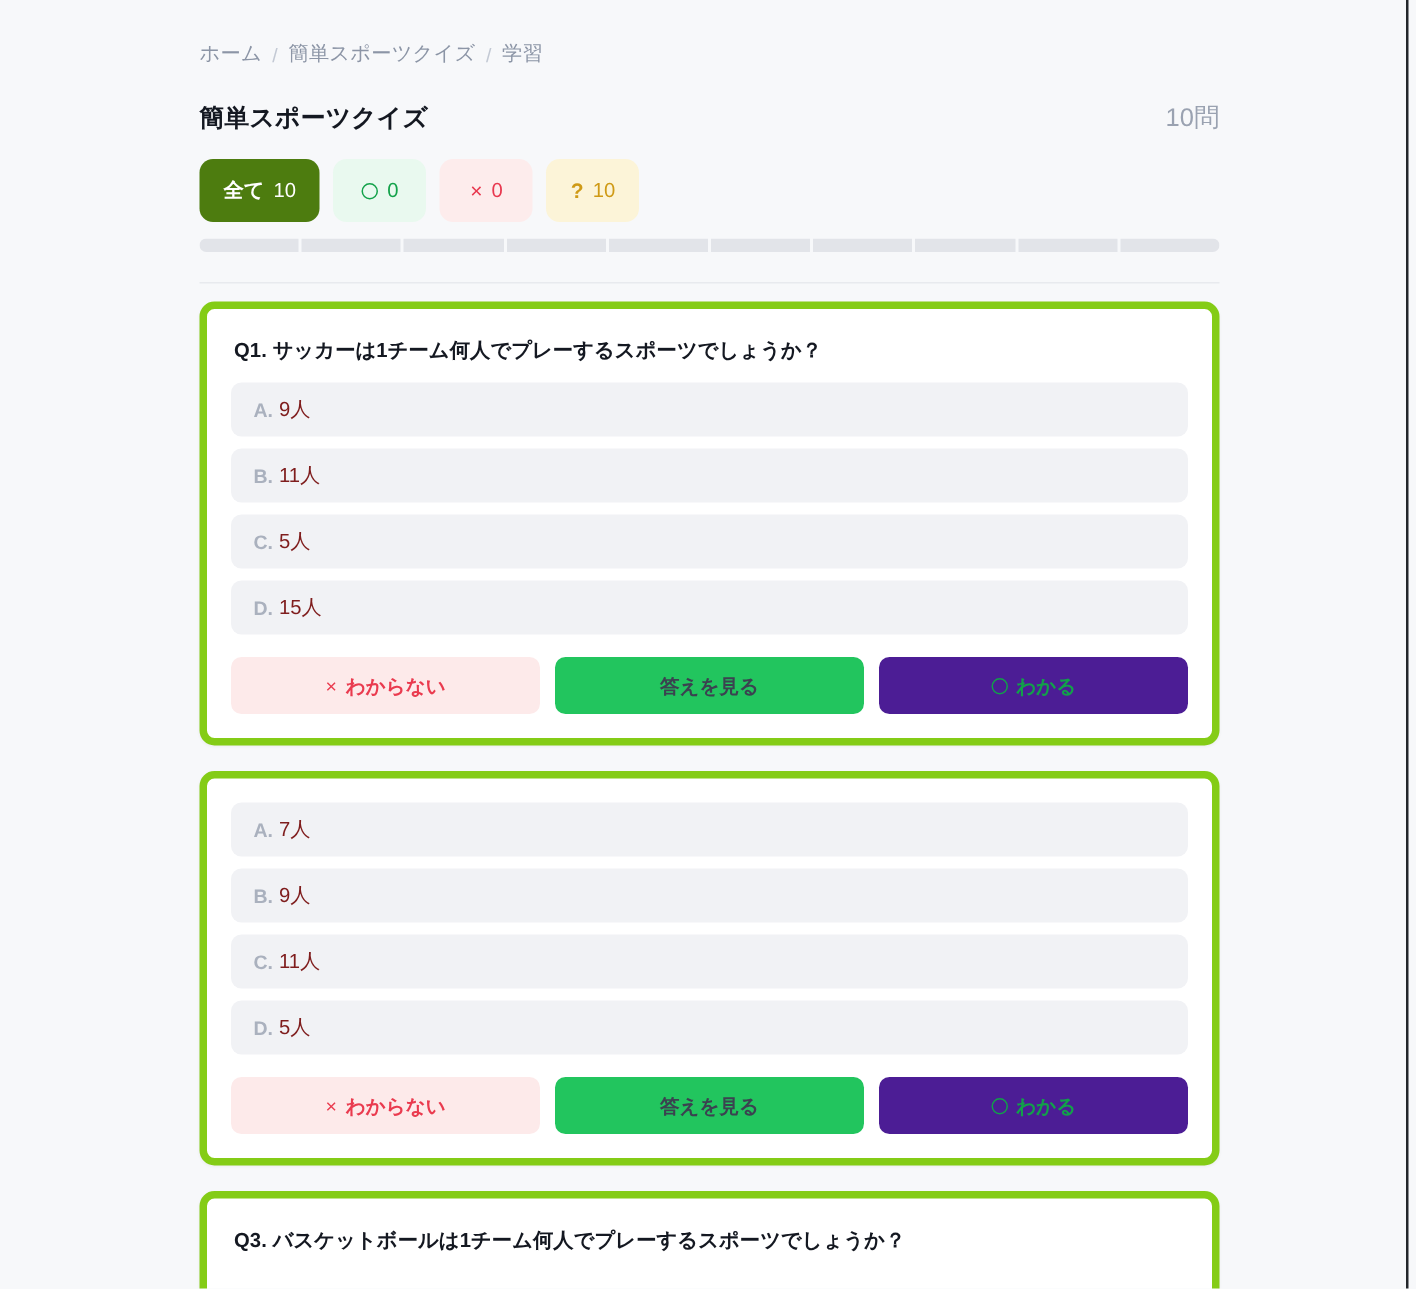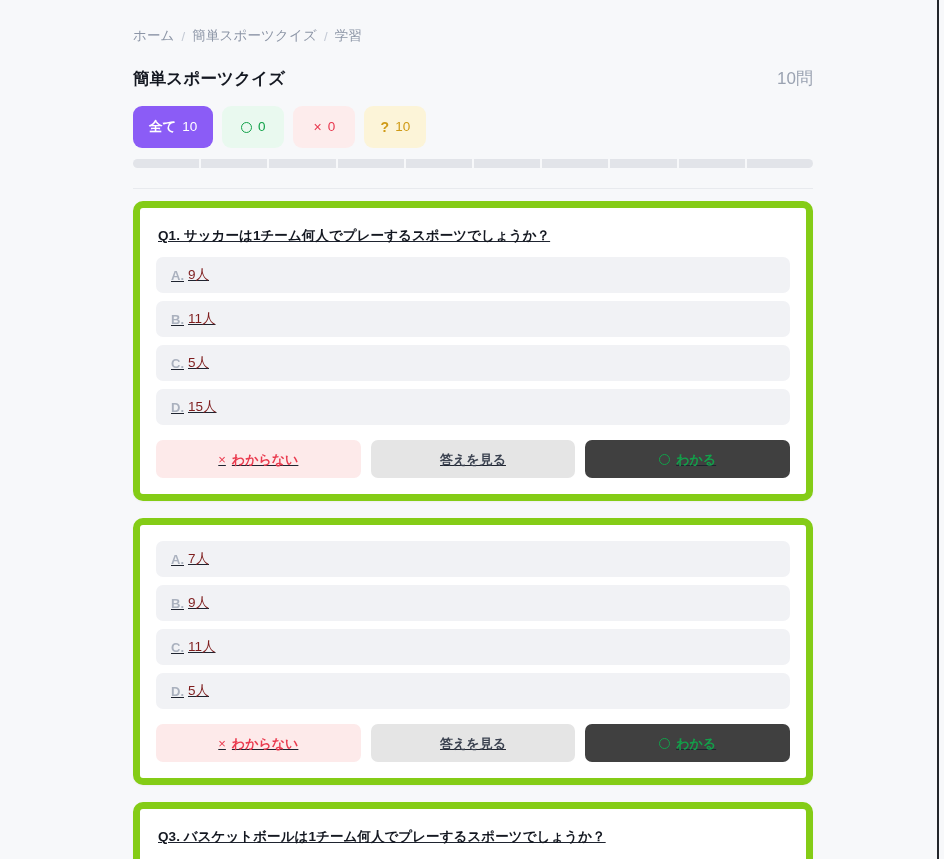--- a/index.html
+++ b/index.html
@@ -92,21 +92,21 @@
     font-weight: 700;
     display: flex;
     align-items: center;
     justify-content: center;
     gap: 6px;
     cursor: pointer;
     white-space: nowrap;
     line-height: 1;
   }
   .chip .chip-num { font-weight: 400; }
-  .chip-all     { background: #8b5cf6; color: #ffffff; min-width: 79px; }
+  .chip-all     { background: #4d7c0f; color: #ffffff; min-width: 79px; }
   .chip-correct { background: #e9f9ef; color: #13a24a; }
   .chip-wrong   { background: #fdecec; color: #e8384f; }
   .chip-unknown { background: #fcf4d8; color: #cf9a16; }
 
   .chip .glyph-circle {
     display: inline-block;
     width: 11px;
     height: 11px;
     border: 1.6px solid #13a24a;
     border-radius: 50%;
@@ -132,25 +132,24 @@
     height: 1px;
     background: #e8eaee;
     margin: 0 0 12px 0;
   }
 
   
   .cards { display: flex; flex-direction: column; gap: 17px; }
 
   .card {
     background: #ffffff;
-    border: 7px solid #84cc16;
+    border: 5px solid #84cc16;
     border-radius: 10px;
     padding: 16px 16px 16px 16px;
     box-shadow: 0 1px 2px rgba(18, 22, 33, 0.04);
-    text-decoration: underline;
   }
 
   .q-text {
     font-size: 13.5px;
     font-weight: 700;
     color: #141821;
     margin: 3px 0 12px 2px;
     letter-spacing: .005em;
   }
 
@@ -189,22 +188,22 @@
     font-size: 13px;
     font-weight: 700;
     display: flex;
     align-items: center;
     justify-content: center;
     gap: 6px;
     cursor: pointer;
     line-height: 1;
   }
   .btn-unknown { background: #fdeaea; color: #ea3b4f; }
-  .btn-reveal  { background: #e5e5e5; color: #3b4250; font-weight: 600; }
-  .btn-known   { background: #404040; color: #12a04a; }
+  .btn-reveal  { background: #22c55e; color: #3b4250; font-weight: 600; }
+  .btn-known   { background: #4c1d95; color: #12a04a; }
 
   .btn-unknown .glyph-cross { font-size: 13px; font-weight: 500; }
   .btn-known .glyph-circle {
     display: inline-block;
     width: 11px;
     height: 11px;
     border: 1.6px solid #12a04a;
     border-radius: 50%;
   }
 </style>

